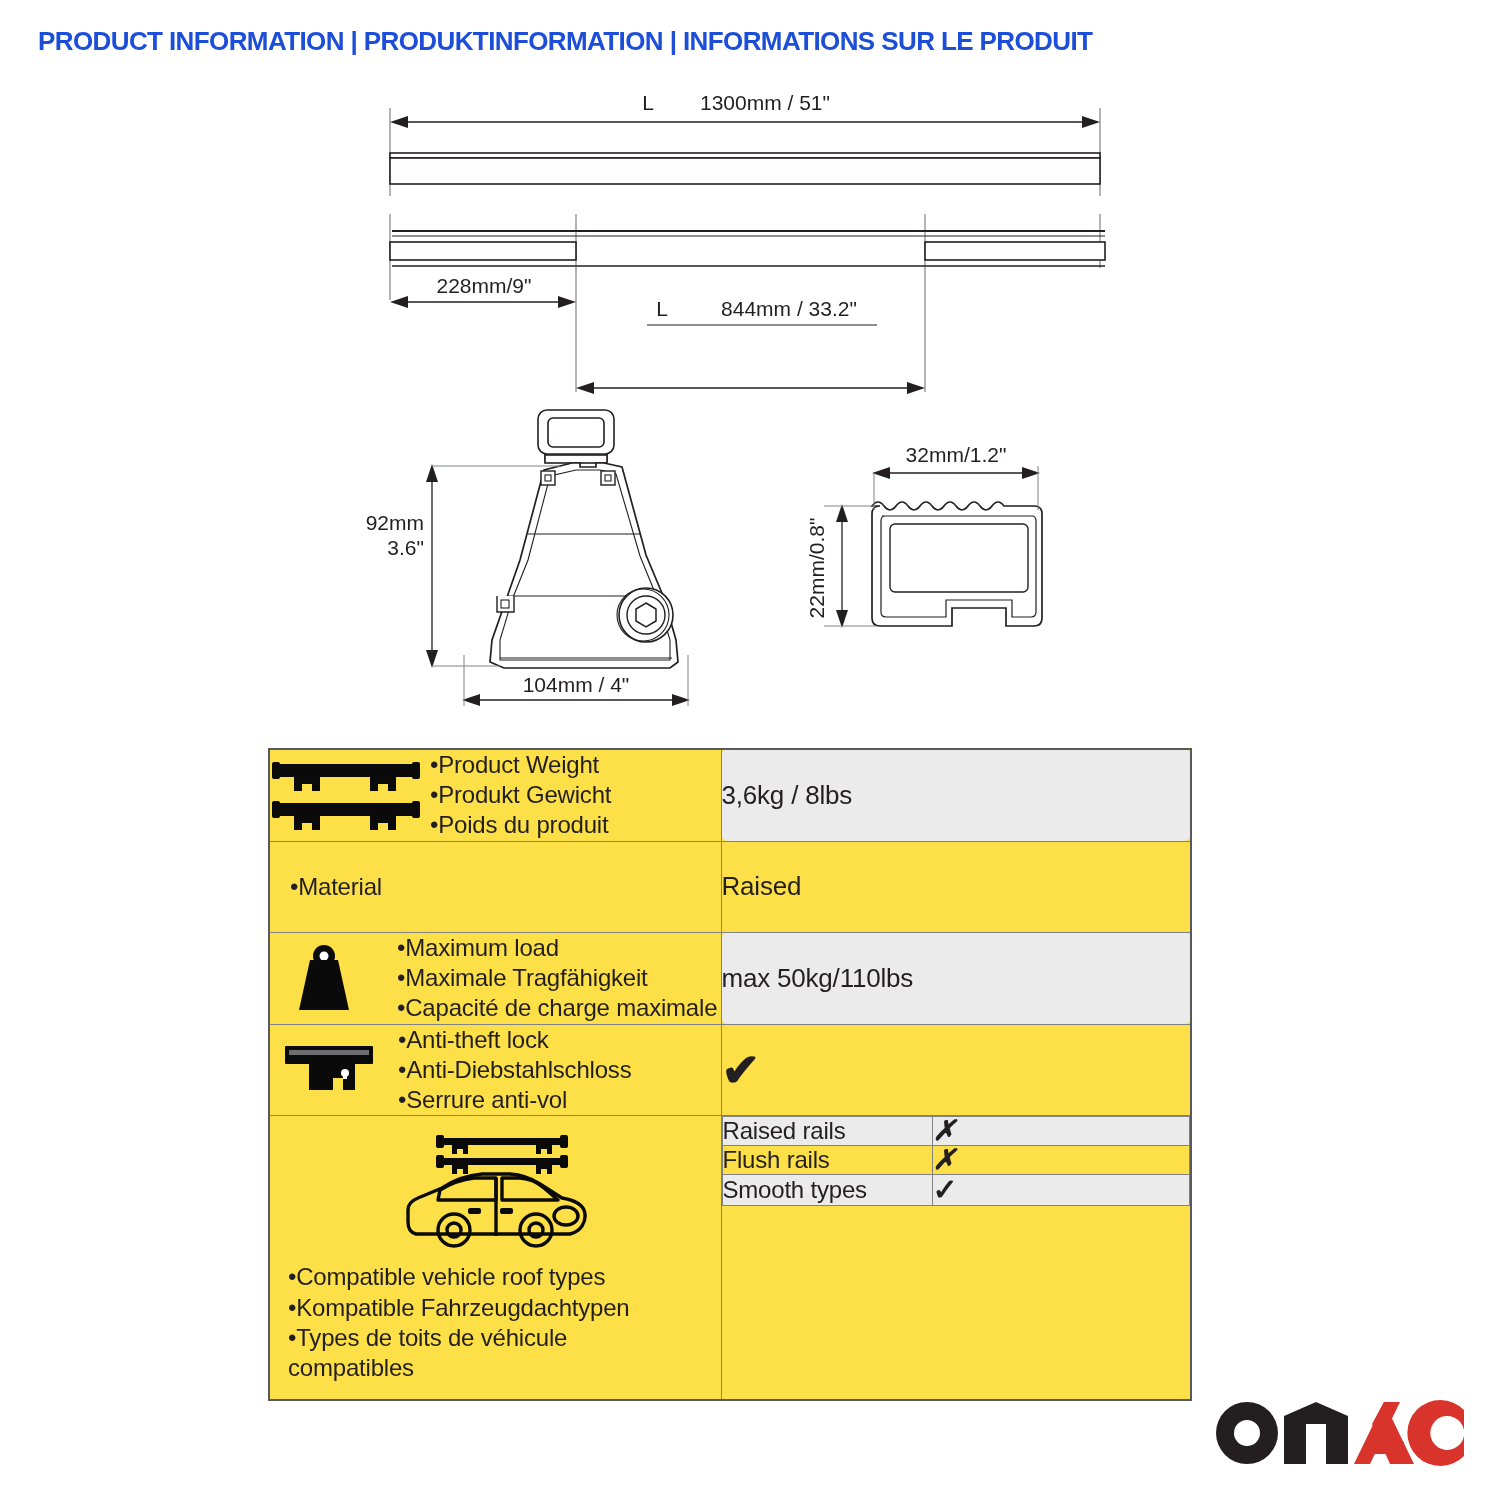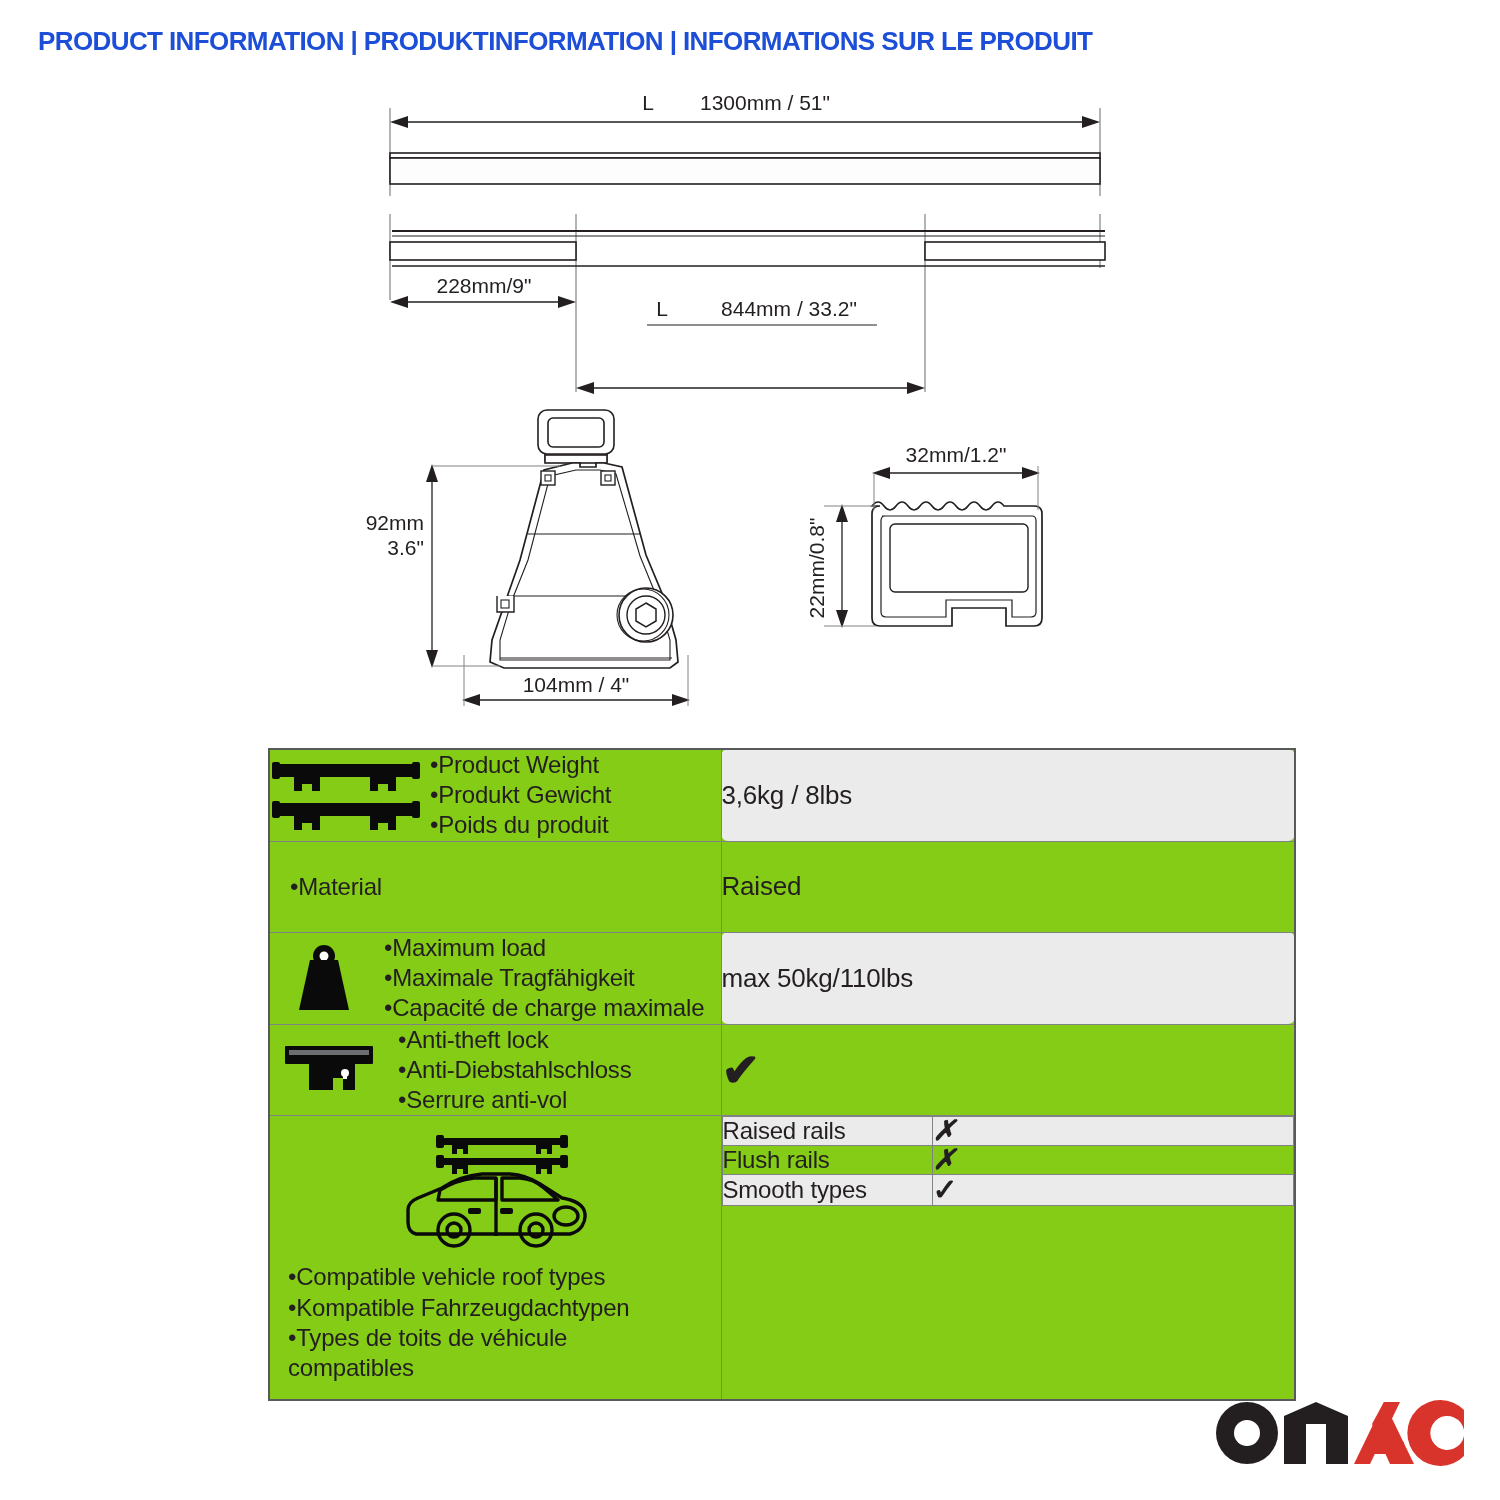--- a/index.html
+++ b/index.html
@@ -24,24 +24,24 @@
     white-space: nowrap;
   }
 
   
   .drawing { position: absolute; left: 0; top: 0; width: 1500px; height: 740px; }
 
   
   .spec-table {
     position: absolute;
     left: 268px; top: 748px;
-    width: 1028px;
+    width: 924px;
     border: 2px solid #58595b;
     border-collapse: collapse;
-    background: #84cc16;
+    background: #fde047;
   }
   .spec-table td {
     border: 1px solid #808285;
     vertical-align: middle;
     padding: 0;
   }
   .shade { background: #ebebeb; }
   .label-cell {
     width: 452px;
     position: relative;
@@ -273,21 +273,21 @@
         <td class="label-cell">
           <div style="padding:30px 0 30px 20px;">
             <div class="lbl-lines">•Material</div>
           </div>
         </td>
         <td class="value-cell">Raised</td>
       </tr>
 
       <tr>
         <td class="label-cell">
-          <div class="row-flex" style="gap:6px;align-items:center;">
+          <div class="row-flex" style="gap:19px;align-items:center;">
             <span class="icon-box" style="width:108px; justify-content:center;">
               <svg width="76" height="76" viewBox="0 0 76 76">
                 <g fill="#0a0a0a">
                   <circle cx="38" cy="16" r="11"></circle>
                   <circle cx="38" cy="16" r="4.5" fill="#ffffff"></circle>
                   <path d="M24 20 h28 l11 50 h-50 Z"></path>
                 </g>
               </svg>
             </span>
             <span class="txt-box">

